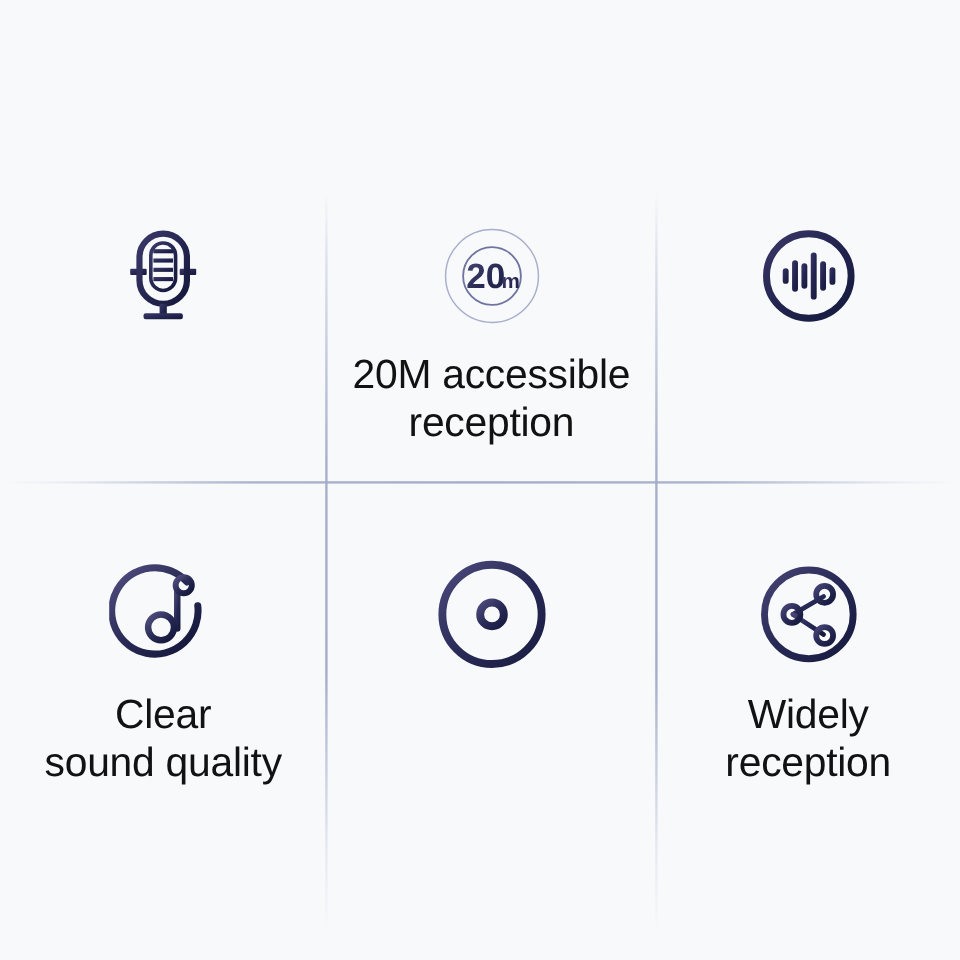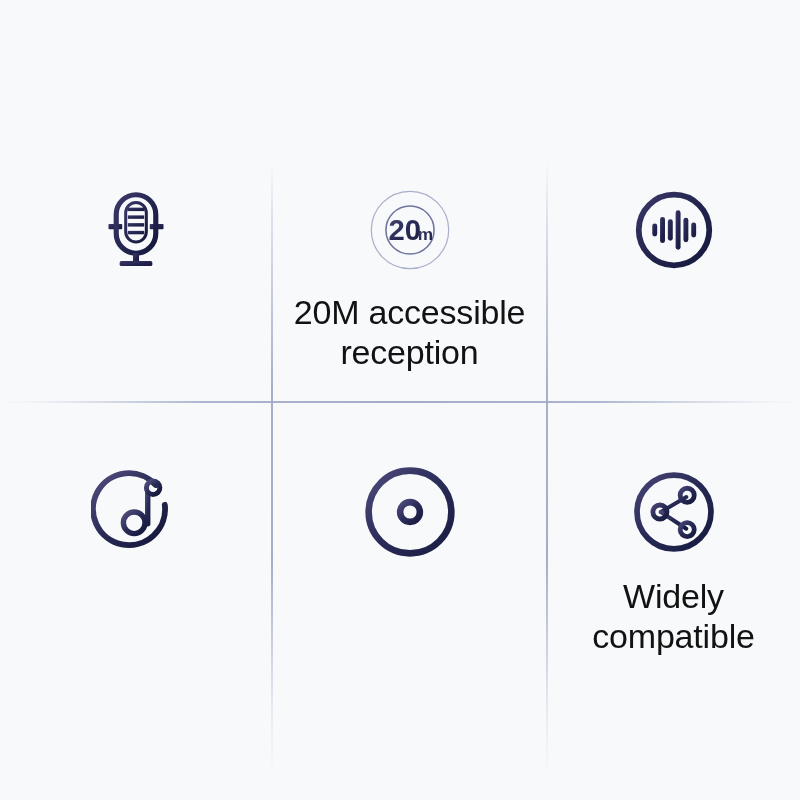--- a/index.html
+++ b/index.html
@@ -258,20 +258,22 @@
 
         <path d="M 72 20 A 40 40 0 1 0 82 42" fill="none" stroke="url(#gnote)" stroke-width="6.5" stroke-linecap="round"></path>
 
         <rect x="60" y="26" width="6" height="40" rx="3" fill="url(#gnote)"></rect>
 
         <circle cx="48" cy="62" r="12" fill="none" stroke="url(#gnote)" stroke-width="6"></circle>
 
         <circle cx="69" cy="23" r="7.5" fill="none" stroke="url(#gnote)" stroke-width="5.5"></circle>
       </svg>
     </div>
+    <div class="caption">Clear
+sound quality</div>
   </div>
 
   <div class="cell r2 c2">
     <div class="icon-wrap">
       <svg width="94" height="94" viewBox="0 0 100 100" aria-hidden="true">
         <defs>
           <linearGradient id="gwheel" x1="0" y1="0" x2="1" y2="1">
             <stop offset="0" stop-color="#4d4a7c"></stop>
             <stop offset="0.5" stop-color="#2a2c58"></stop>
             <stop offset="1" stop-color="#181b40"></stop>
@@ -337,20 +339,20 @@
           <line x1="35" y1="50" x2="64" y2="69"></line>
           <line x1="64" y1="33" x2="64" y2="69"></line>
         </g>
 
         <circle cx="34" cy="50" r="8" fill="none" stroke="url(#gshare)" stroke-width="5.5"></circle>
         <circle cx="65" cy="31" r="8" fill="none" stroke="url(#gshare)" stroke-width="5.5"></circle>
         <circle cx="65" cy="70" r="8" fill="none" stroke="url(#gshare)" stroke-width="5.5"></circle>
       </svg>
     </div>
     <div class="caption">Widely
-compatible</div>
+reception</div>
   </div>
 
   <div class="divider-v v1"></div>
   <div class="divider-v v2"></div>
   <div class="divider-h"></div>
 
 </div>
 
 </body></html>

